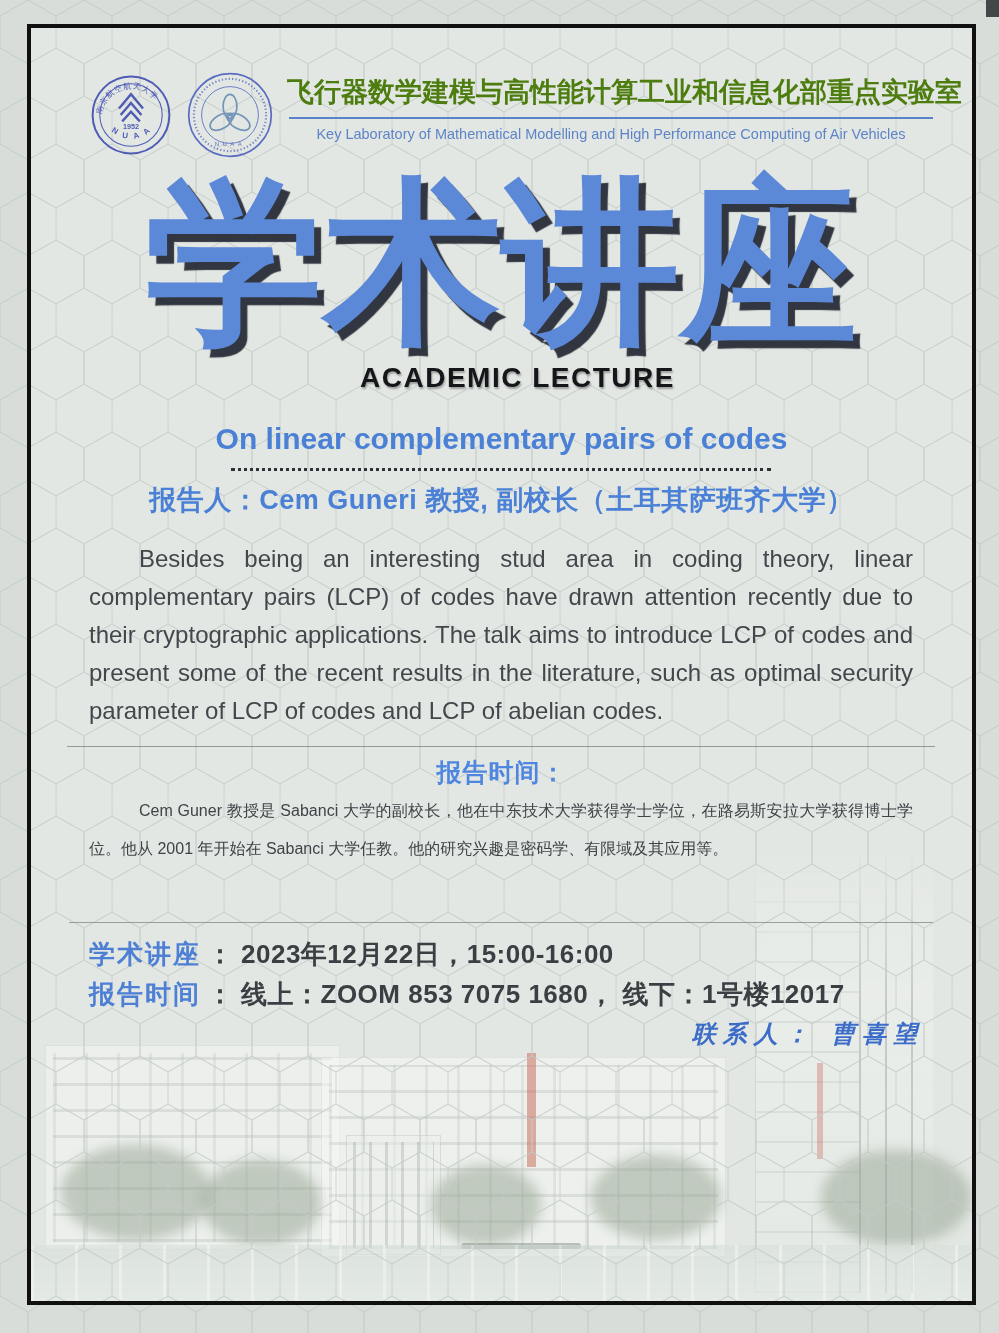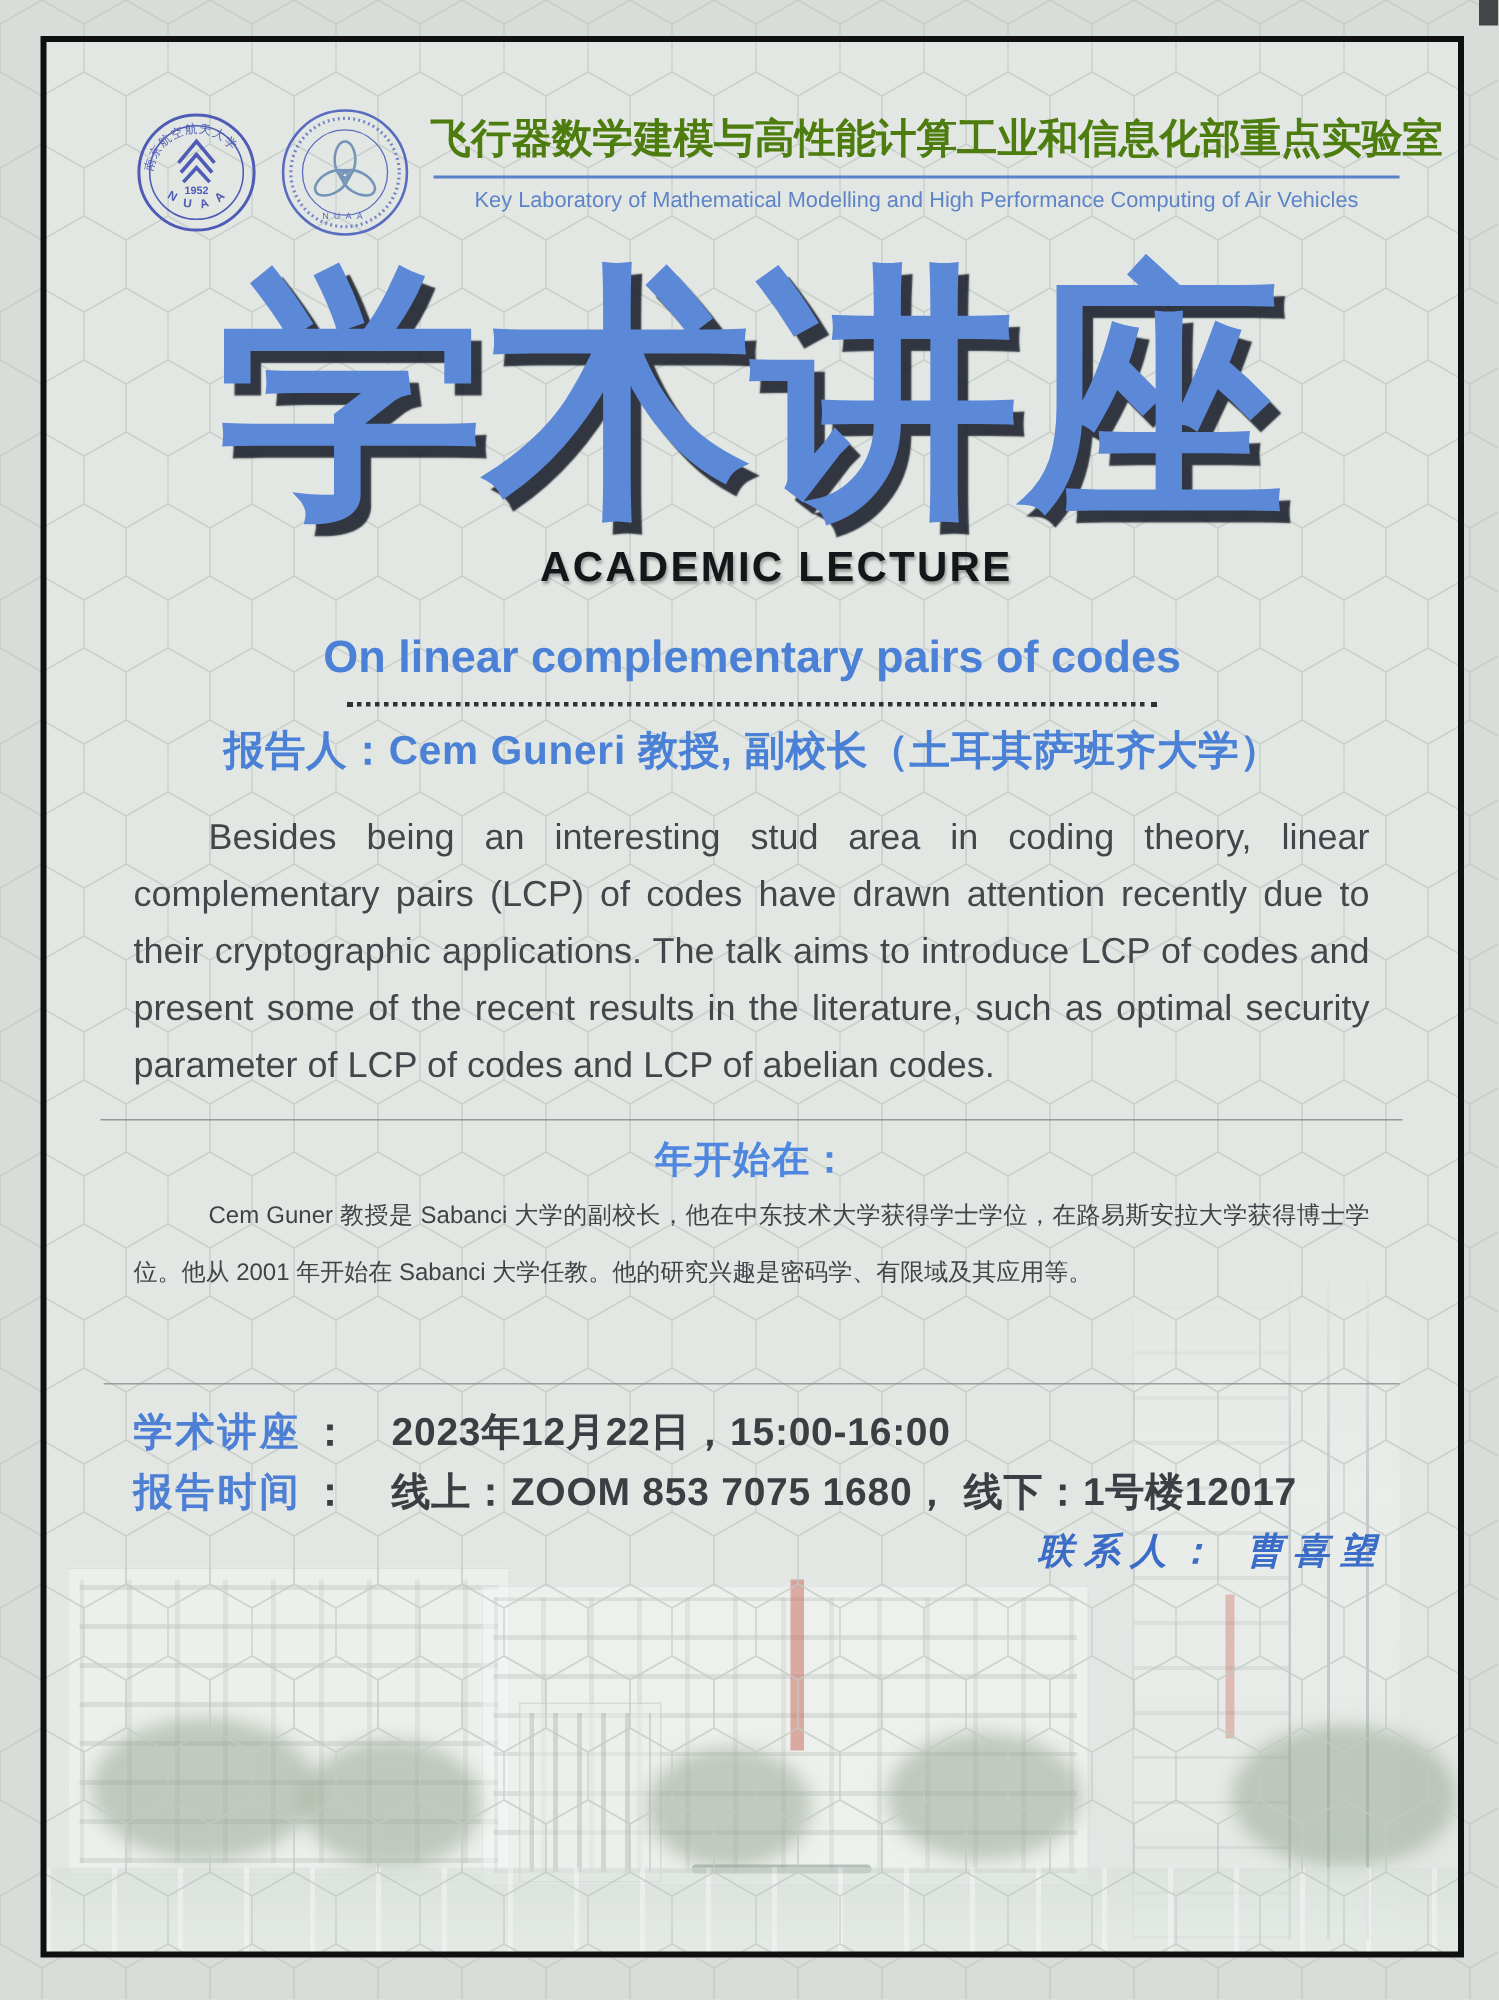--- a/index.html
+++ b/index.html
@@ -82,21 +82,21 @@
   .bio-head{position:absolute;left:0;top:728px;width:100%;text-align:center;
      font-size:25px;font-weight:bold;color:#4e86e0;letter-spacing:1px;}
   .bio{position:absolute;left:58px;top:764px;width:824px;margin:0;
      font-size:16px;line-height:38px;color:#3f4448;text-align:justify;text-indent:50px;}
   .div2{position:absolute;left:38px;top:886px;width:864px;border:none;border-top:1.5px solid rgba(120,127,126,.7);}
 
   
   .details{position:absolute;left:58px;top:906px;font-size:26px;line-height:40px;font-weight:bold;}
   .detail-row .lbl{color:#4d7fd4;letter-spacing:2px;}
   .detail-row .sep{color:#3b4044;margin:0 8px 0 6px;}
-  .detail-row .val{color:#3a3f43;letter-spacing:.5px;margin-left:20px;}
+  .detail-row .val{color:#3a3f43;letter-spacing:.5px;}
   .contact{position:absolute;right:48px;top:990px;
      font-family:"DejaVu Serif",serif;font-style:italic;font-weight:bold;
      font-size:24px;color:#3b6cc7;letter-spacing:7px;margin-left:44px;}
 </style>
 </head>
 <body>
 
 <div class="page">
 
   <div class="frame-fill"></div>
@@ -191,21 +191,21 @@
 
     <div class="hero-zh">学术讲座</div>
     <div class="hero-en">ACADEMIC LECTURE</div>
 
     <div class="talk-title">On linear complementary pairs of codes</div>
     <div class="dotline"></div>
     <div class="speaker">报告人：Cem Guneri  教授, 副校长（土耳其萨班齐大学）</div>
     <p class="abstract">Besides being an interesting stud area in coding theory, linear complementary pairs (LCP) of codes have drawn attention recently due to their cryptographic applications. The talk aims to introduce LCP of codes and present some of the recent results in the literature, such as optimal security parameter of LCP of codes and LCP of abelian codes.</p>
 
     <hr class="div1">
-    <div class="bio-head">年开始在：</div>
+    <div class="bio-head">报告时间：</div>
     <p class="bio">Cem Guner 教授是 Sabanci 大学的副校长，他在中东技术大学获得学士学位，在路易斯安拉大学获得博士学位。他从 2001 年开始在 Sabanci 大学任教。他的研究兴趣是密码学、有限域及其应用等。</p>
     <hr class="div2">
 
     <div class="details">
       <div class="detail-row">
         <span class="lbl">学术讲座</span><span class="sep">：</span><span class="val">2023年12月22日，15:00-16:00</span>
       </div>
       <div class="detail-row">
         <span class="lbl">报告时间</span><span class="sep">：</span><span class="val">线上：ZOOM 853 7075 1680， 线下：1号楼12017</span>
       </div>

